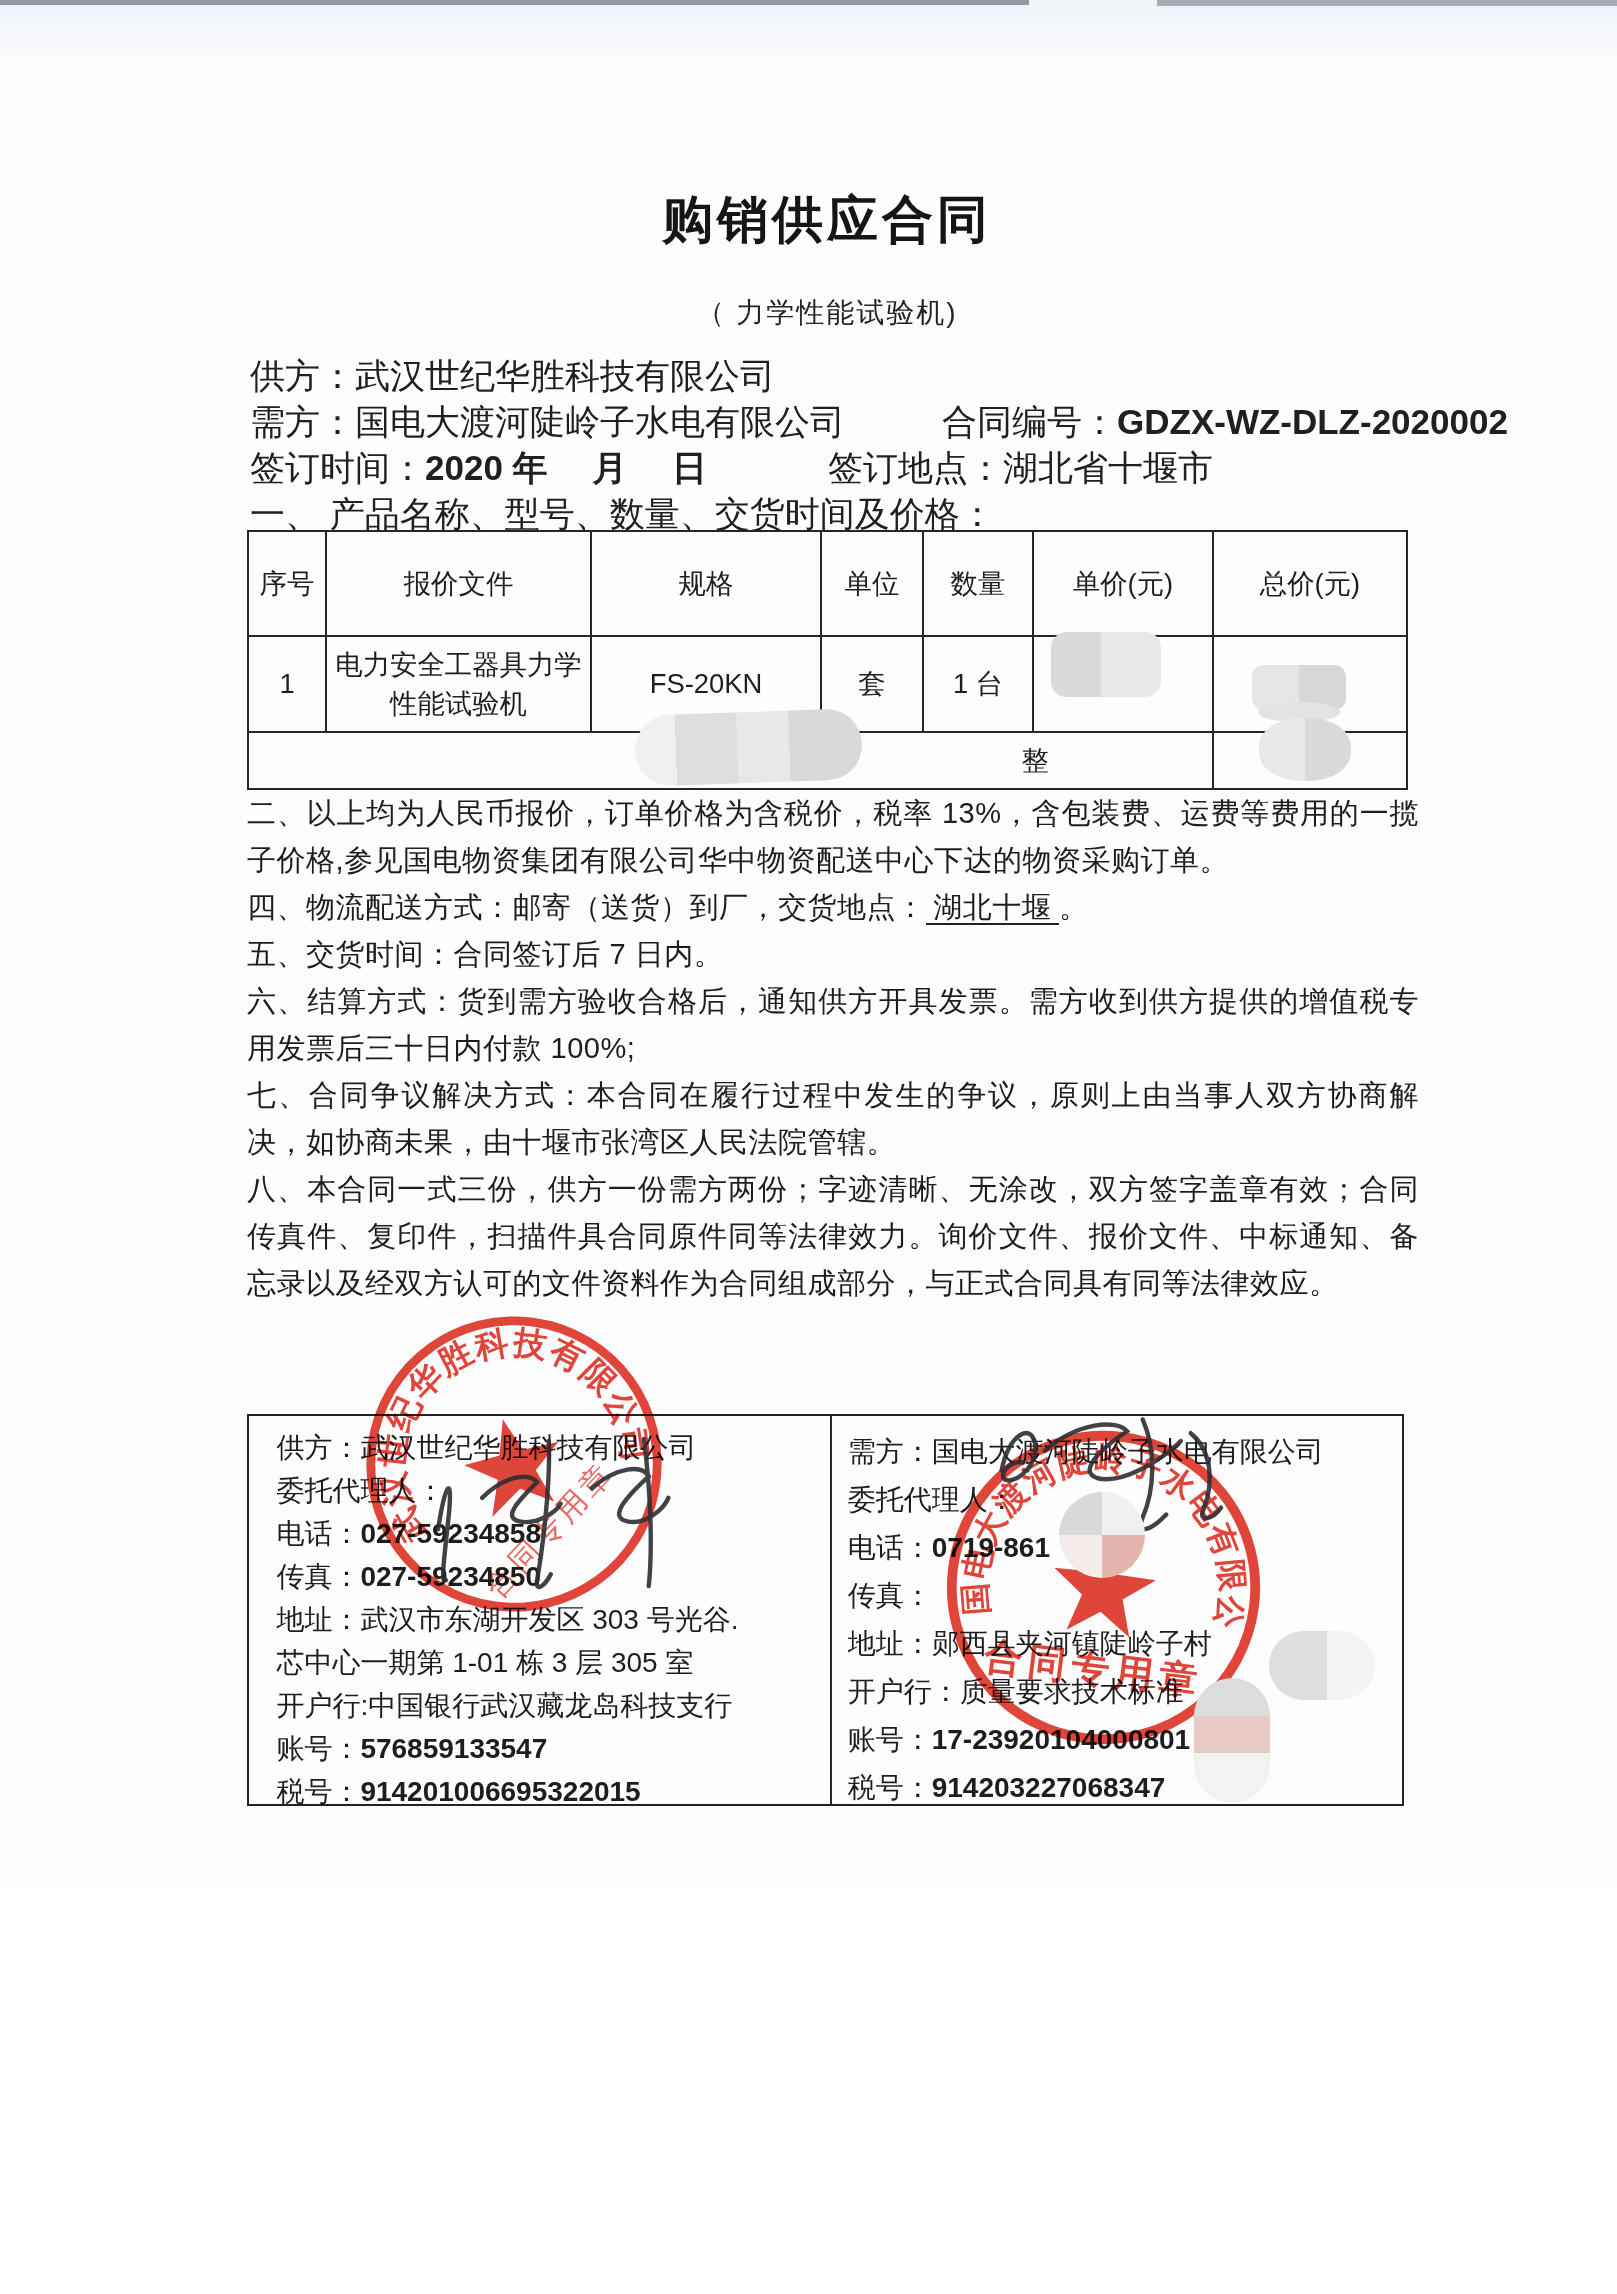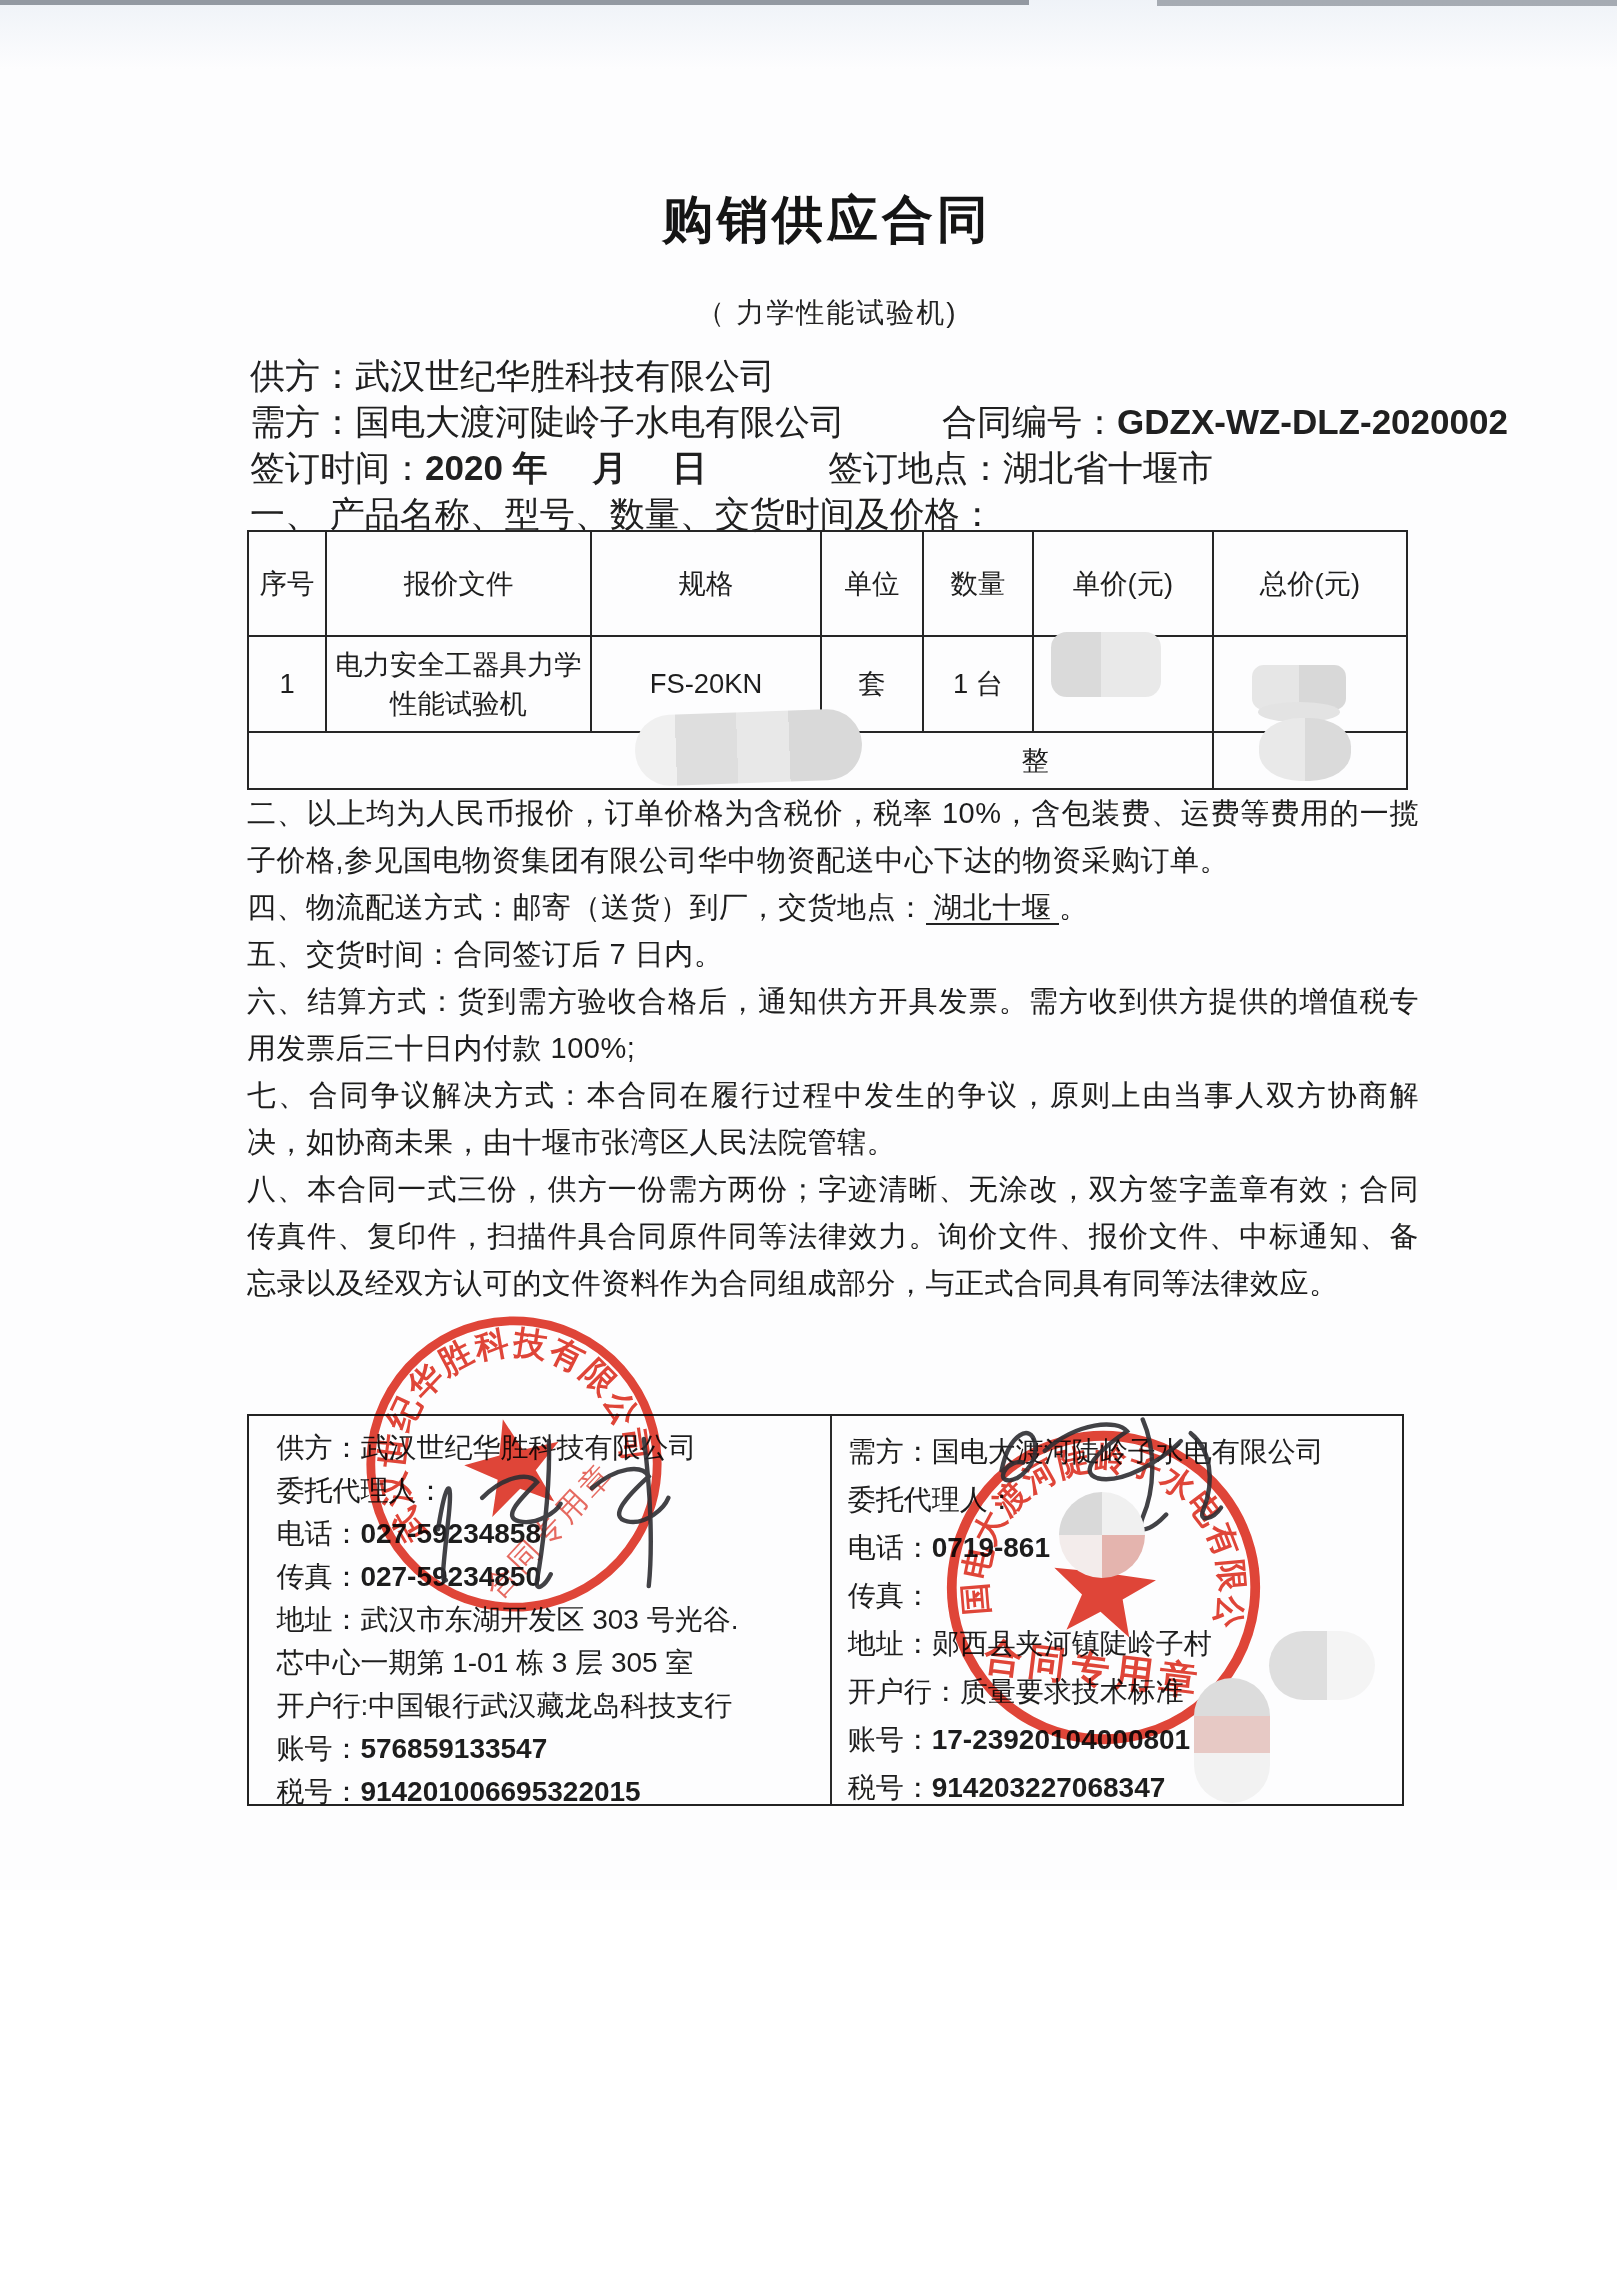--- a/index.html
+++ b/index.html
@@ -132,21 +132,21 @@
       <td colspan="6" class="total-cell">
         <span class="total-label">合计</span>
         <span class="total-suffix">整</span>
       </td>
       <td></td>
     </tr>
   </tbody>
     </table>
 
   <div class="clauses">
-    <p>二、以上均为人民币报价，订单价格为含税价，税率 10%，含包装费、运费等费用的一揽子价格,参见国电物资集团有限公司华中物资配送中心下达的物资采购订单。</p>
+    <p>二、以上均为人民币报价，订单价格为含税价，税率 13%，含包装费、运费等费用的一揽子价格,参见国电物资集团有限公司华中物资配送中心下达的物资采购订单。</p>
     <p><span>四、物流配送方式：邮寄（送货）到厂，交货地点：</span><span class="u-place">湖北十堰</span><span>。</span></p>
     <p>五、交货时间：合同签订后 7 日内。</p>
     <p>六、结算方式：货到需方验收合格后，通知供方开具发票。需方收到供方提供的增值税专用发票后三十日内付款 100%;</p>
     <p>七、合同争议解决方式：本合同在履行过程中发生的争议，原则上由当事人双方协商解决，如协商未果，由十堰市张湾区人民法院管辖。</p>
     <p>八、本合同一式三份，供方一份需方两份；字迹清晰、无涂改，双方签字盖章有效；合同传真件、复印件，扫描件具合同原件同等法律效力。询价文件、报价文件、中标通知、备忘录以及经双方认可的文件资料作为合同组成部分，与正式合同具有同等法律效应。</p>
   </div>
 
   <div class="parties">
     <div class="party-col party-left">
       <div class="p-line"><span>供方：</span><span>武汉世纪华胜科技有限公司</span></div>

